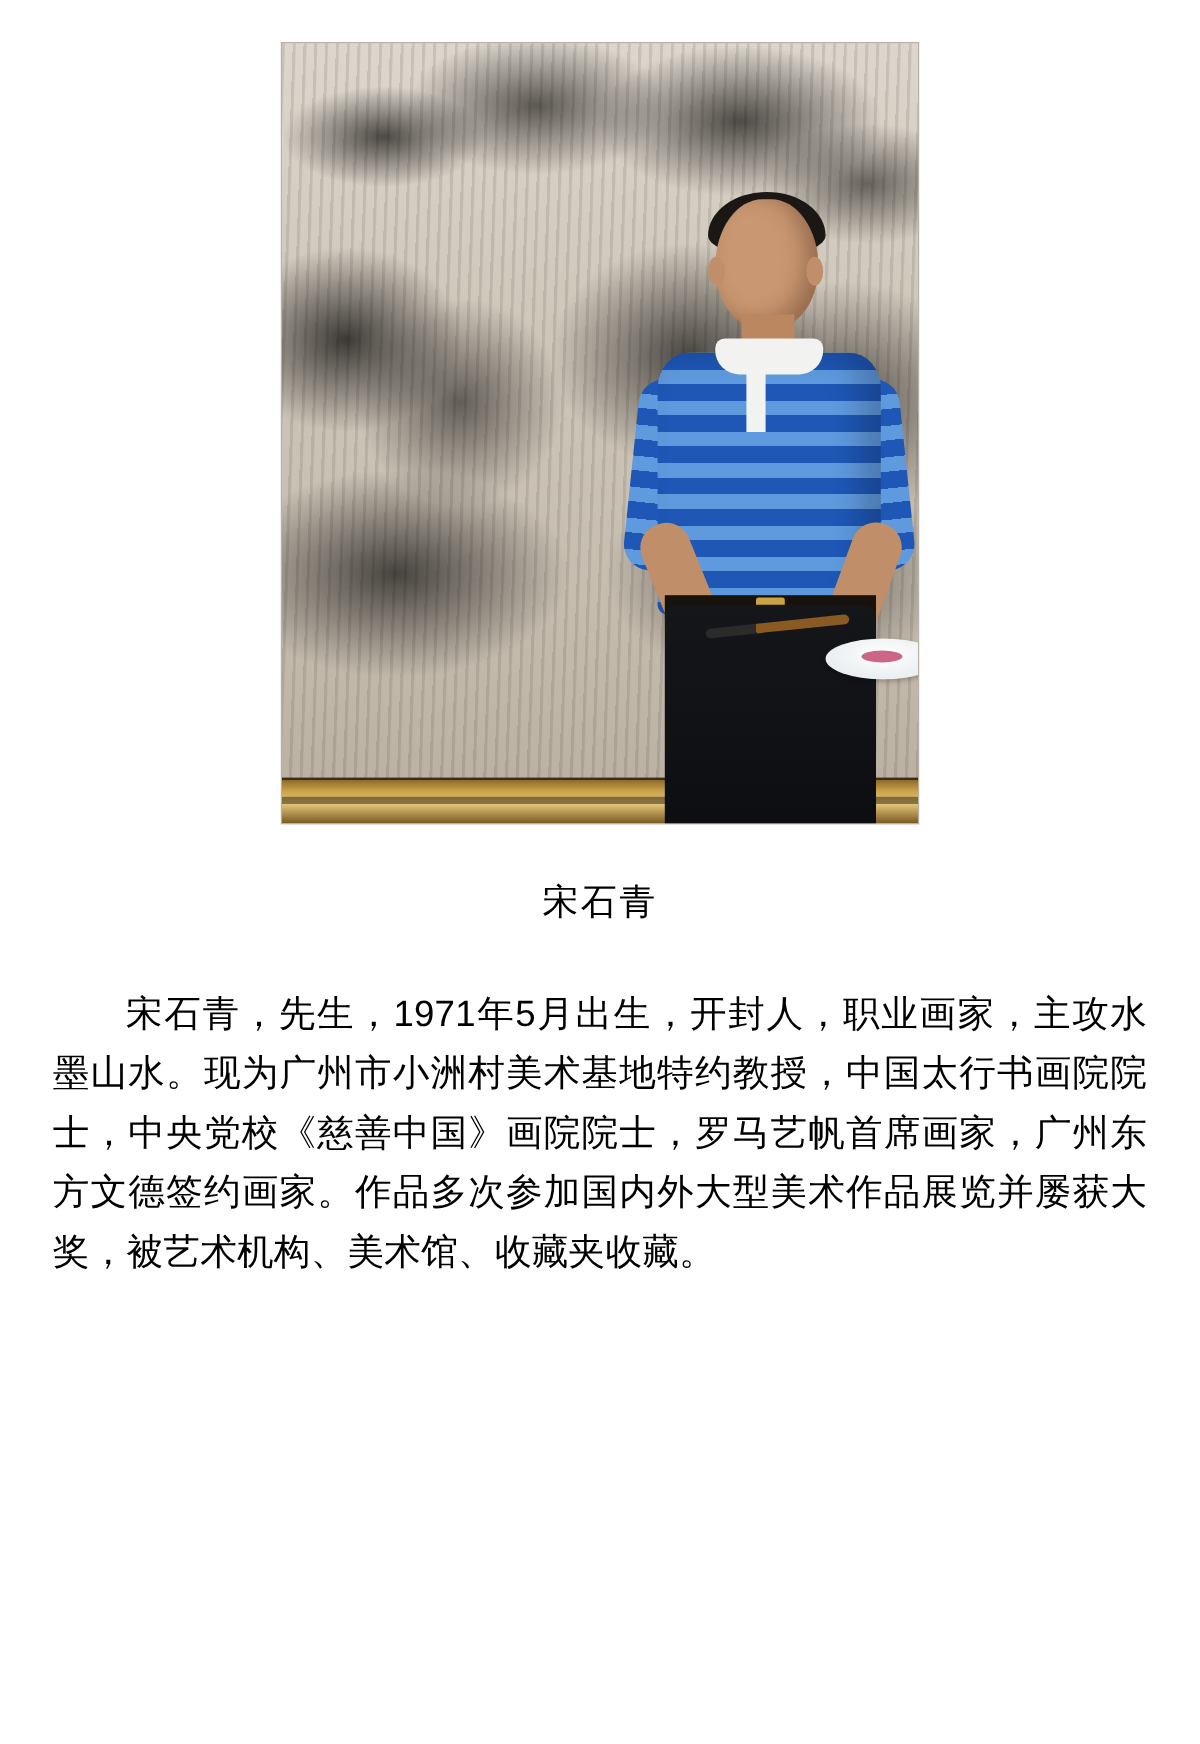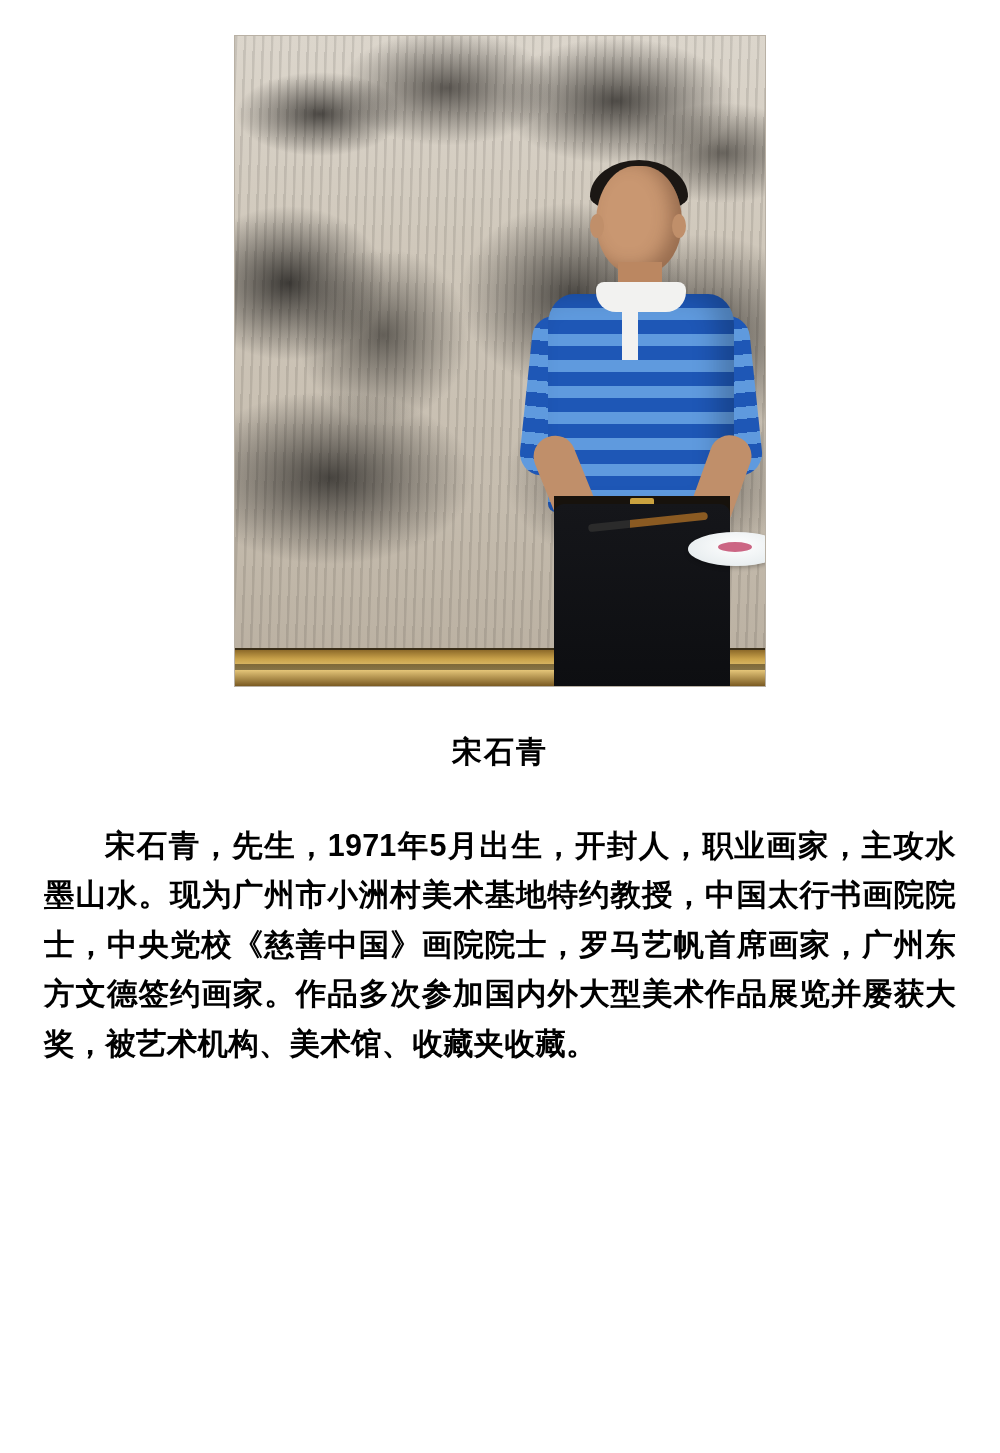--- a/index.html
+++ b/index.html
@@ -237,33 +237,32 @@
     width: 34px; height: 10px;
     background: #c34b6e;
     border-radius: 50%;
     opacity: .85;
   }
   
   .name {
     margin-top: 46px;
     text-align: center;
     font-size: 30px;
-    font-weight: bold;
+    font-weight: normal;
     letter-spacing: 2px;
     color: #000;
   }
   .bio {
     margin: 48px 44px 0 44px;
     font-size: 30.5px;
     line-height: 1.62;
     text-align: justify;
     text-indent: 2em;
     color: #000;
     letter-spacing: .2px;
-    font-weight: bold;
   }
 </style>
 </head>
 <body>
 
 <div class="page">
 
   <div class="photo-wrap">
     <div class="photo-frame">
       <div class="photo-bg"></div>

